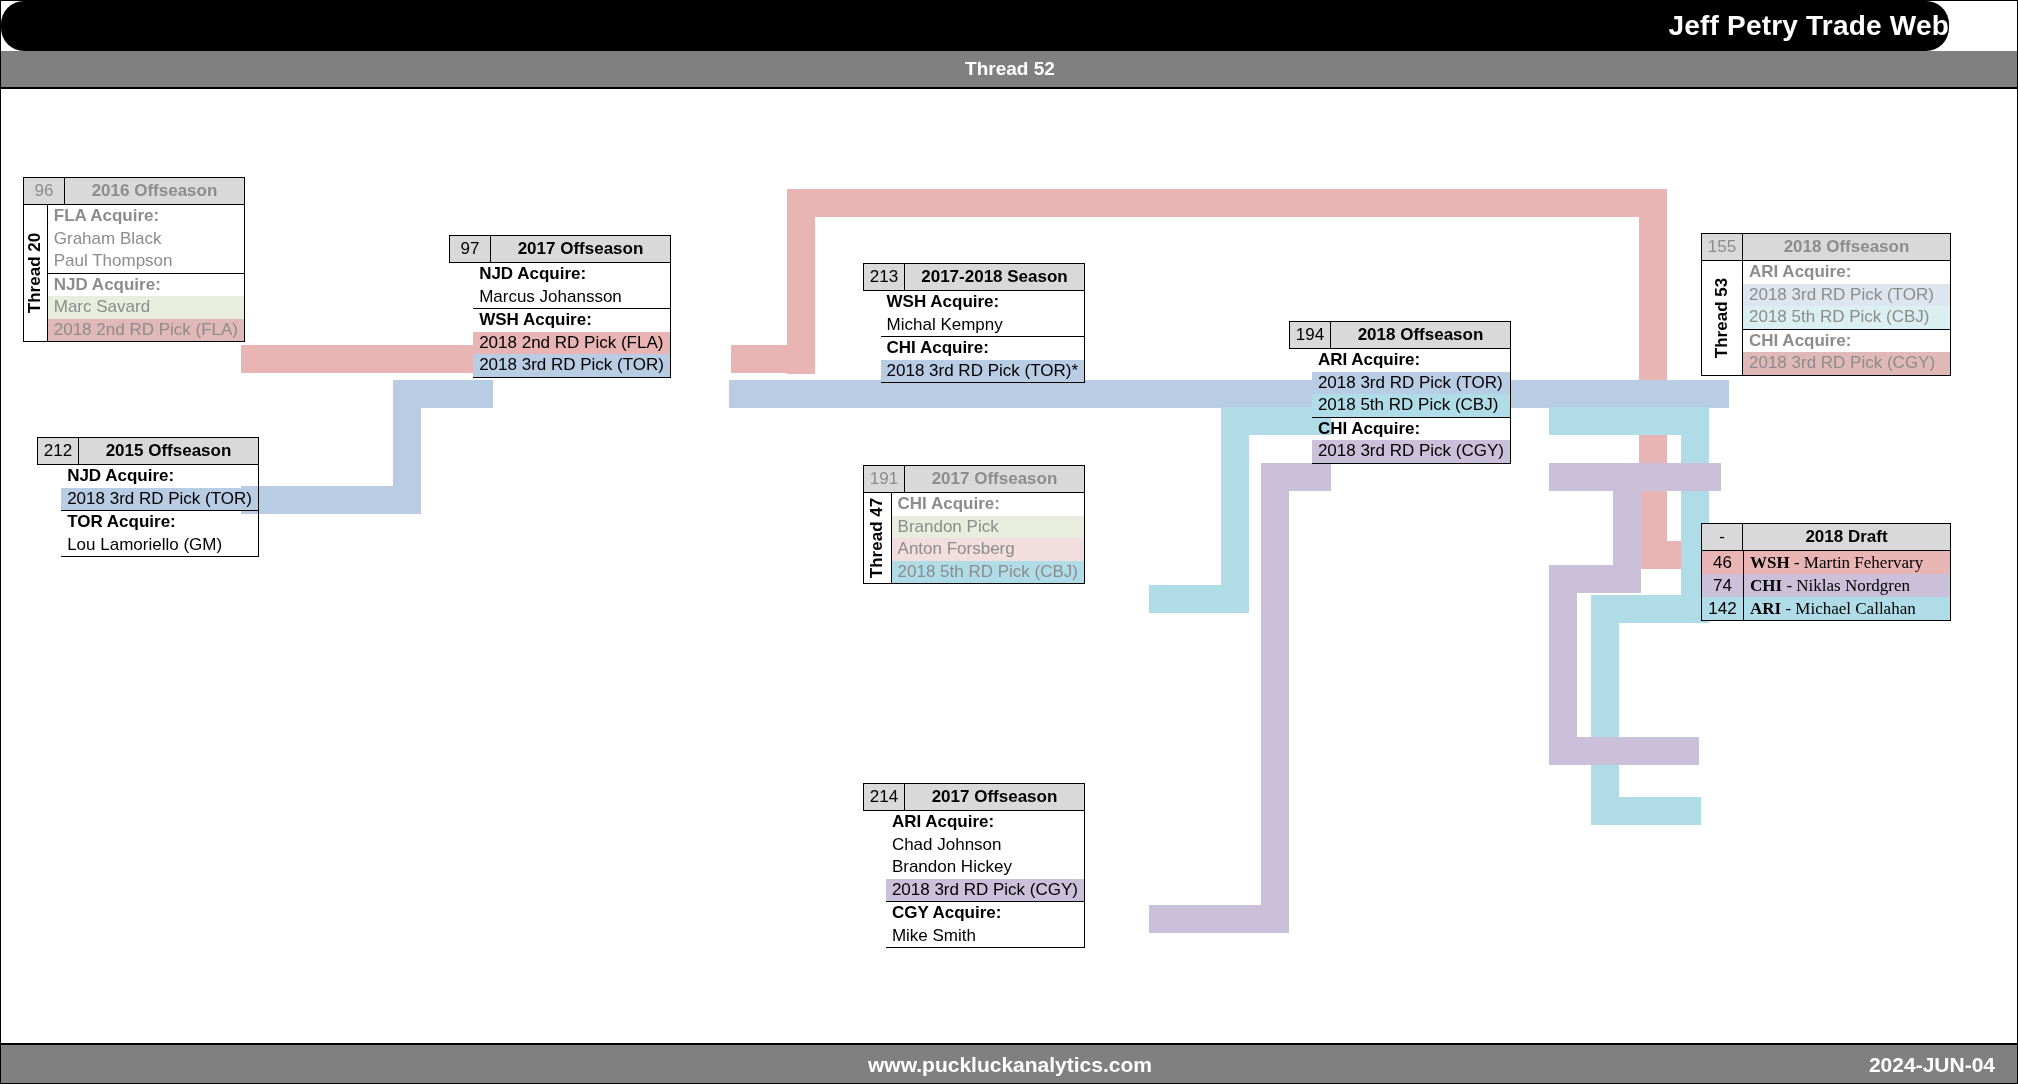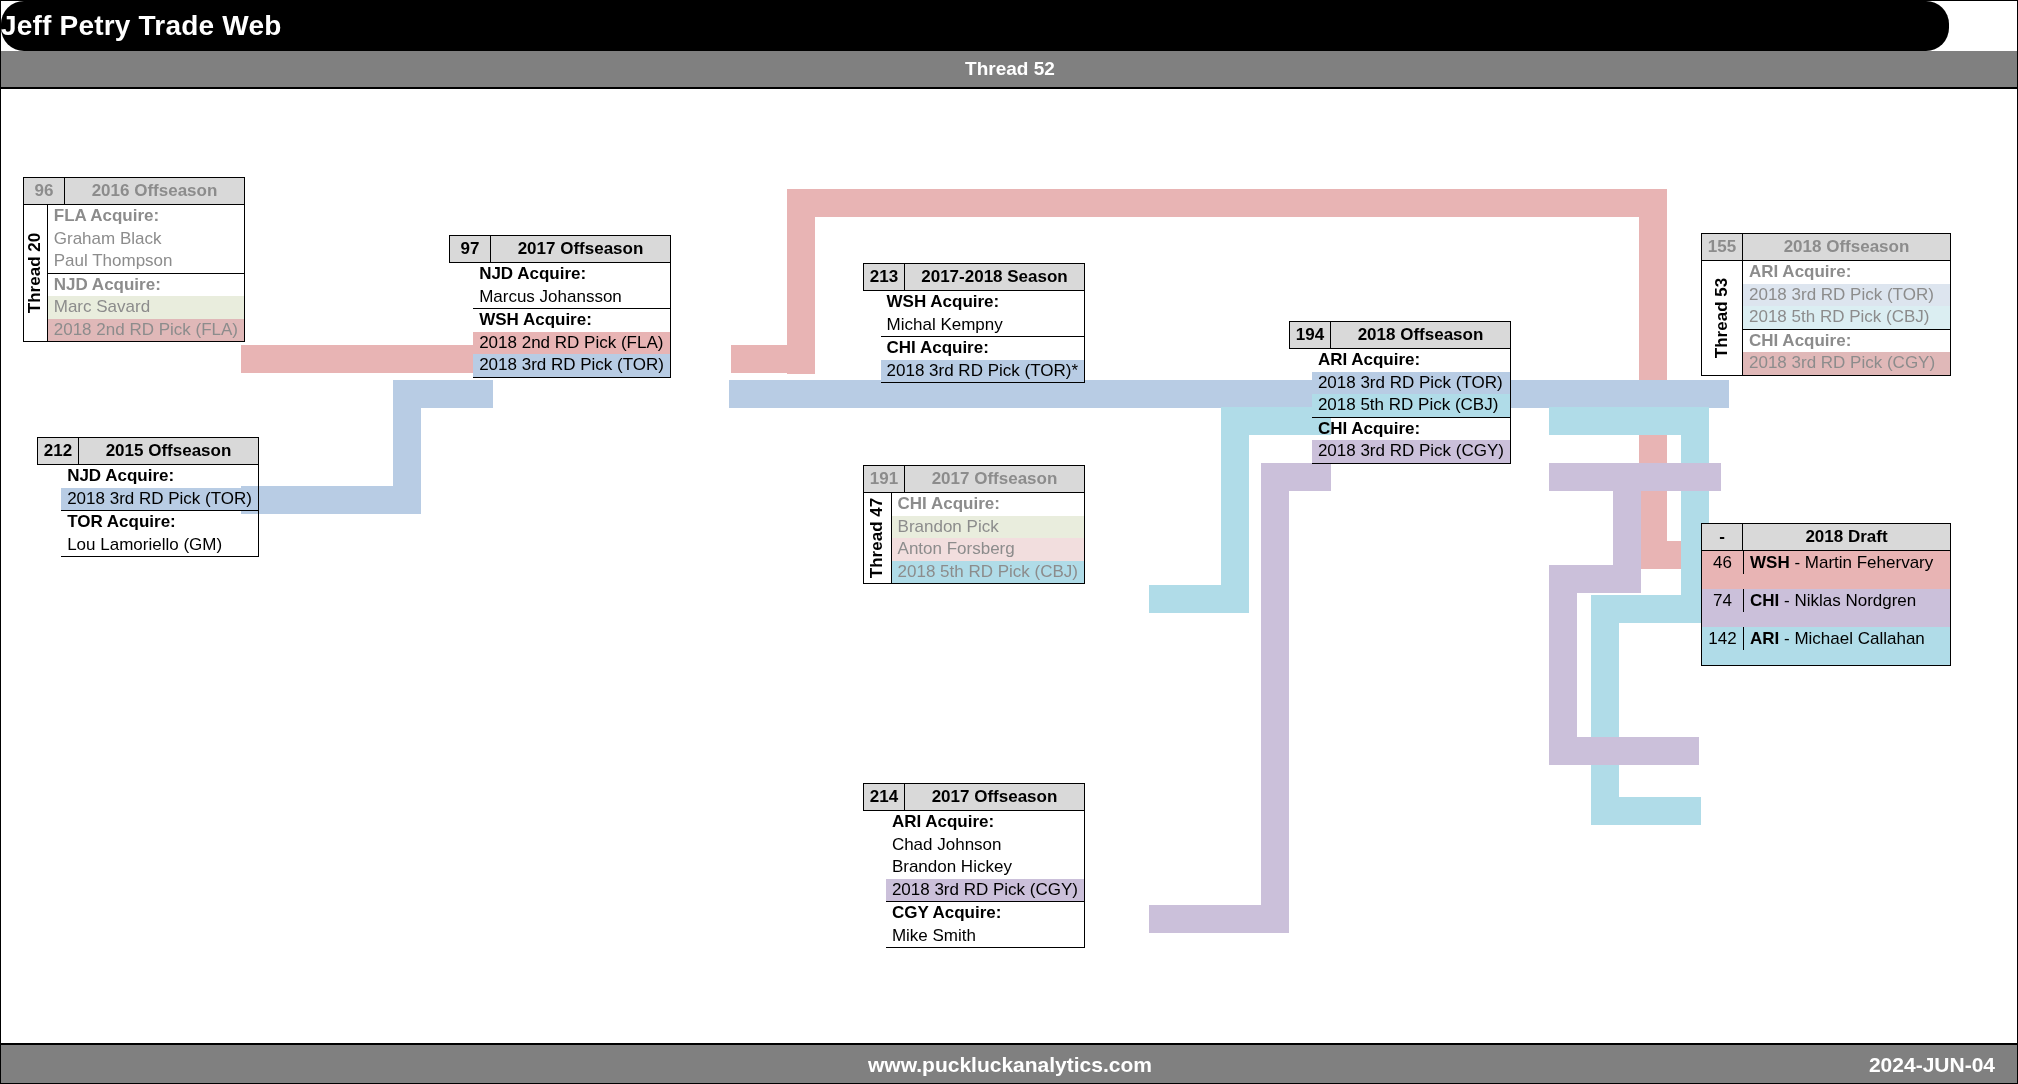--- a/index.html
+++ b/index.html
@@ -14,21 +14,21 @@
     background:#ffffff;
     overflow:hidden;
     border:1px solid #000;
     box-sizing:border-box;
   }
 
   
   .title-bar{
     position:absolute;left:0;top:0;width:1948px;height:50px;
     background:#000000;color:#ffffff;
-    display:flex;align-items:center;justify-content:flex-start;
+    display:flex;align-items:center;justify-content:flex-end;
     font-size:28px;font-weight:bold;letter-spacing:.2px;border-radius:23px;
   }
   .subtitle-bar{
     position:absolute;left:0;top:50px;width:2018px;height:36px;
     background:#808080;color:#ffffff;
     display:flex;align-items:center;justify-content:center;
     font-size:19px;font-weight:bold;
   }
   .canvas-area{
     position:absolute;left:0;top:86px;width:2018px;height:958px;
@@ -63,21 +63,21 @@
     display:flex;
     height:28px;
     box-sizing:border-box;
   }
   .head-num{
     width:42px;
     background:#d9d9d9;
     border:1px solid #000;
     box-sizing:border-box;
     display:flex;align-items:center;justify-content:center;
-    font-weight:bold;font-size:17px;color:#000;
+    font-weight:normal;font-size:17px;color:#000;
   }
   .head-label{
     flex:1;
     background:#d9d9d9;
     border:1px solid #000;
     border-left:none;
     box-sizing:border-box;
     display:flex;align-items:center;justify-content:center;
     font-weight:bold;font-size:17px;color:#000;
   }
@@ -128,22 +128,22 @@
     border-right:1px solid #000;
     box-sizing:border-box;
     text-align:center;
     font-size:17px;
     height:23px;line-height:23px;
     color:#000;
   }
   .draft-name{
     flex:1;
     padding:0 6px;
-    height:38px;line-height:23px;
-    font-size:17px;white-space:nowrap;color:#000;
+    height:23px;line-height:23px;
+    font-size:17px;white-space:nowrap;color:#000;font-family:Liberation Serif, serif;
   }
   .draft-name b{font-weight:bold;}
   .draft-body{
     border:1px solid #000;border-top:none;
     box-sizing:border-box;
   }
 </style>
 </head>
 <body>
 

